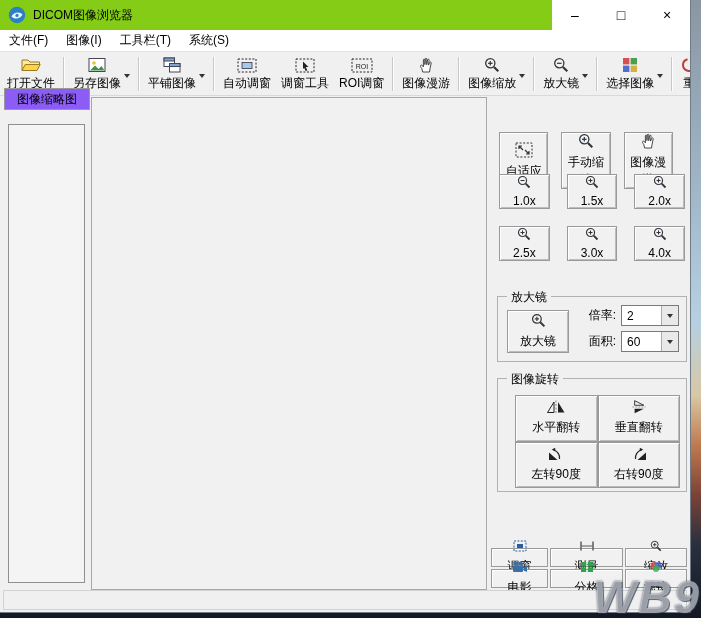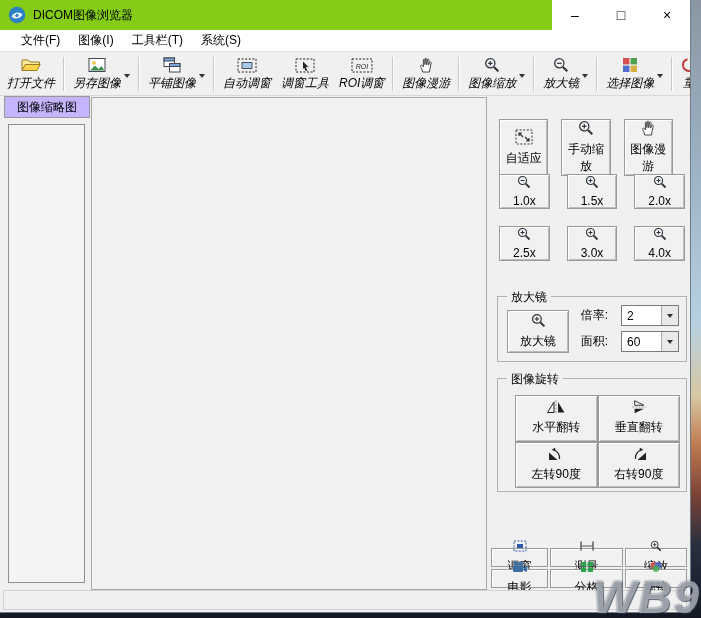--- a/index.html
+++ b/index.html
@@ -11,52 +11,52 @@
     border-right:1px solid #6f7b85; border-bottom:1px solid #6f7b85; overflow:hidden; z-index:1; }
 
   
   .titlebar { position:absolute; left:0; top:0; width:100%; height:30px; background:#84cc16; display:flex; align-items:center; }
   .app-icon { margin-left:8px; display:flex; }
   .title { margin-left:7px; }
   .win-controls { margin-left:auto; display:flex; height:100%; }
   .win-btn { width:46px; display:flex; align-items:center; justify-content:center; font-size:14px; background:#fff; border:none; }
 
   
-  .menubar { position:absolute; top:30px; left:0; width:100%; height:22px; background:#fff; border-bottom:1px solid #e3e3e3; display:flex; align-items:center; padding-left:12px; }
+  .menubar { position:absolute; top:30px; left:0; width:100%; height:22px; background:#fff; border-bottom:1px solid #e3e3e3; display:flex; align-items:center; padding-left:0; }
   .menu-item { padding:2px 9px; }
 
   
   .toolbar { position:absolute; top:52px; left:0; width:100%; height:44px; background:#f0f0f0; border-bottom:1px solid #d9d9d9; display:flex; align-items:center; padding-left:2px; overflow:hidden; }
   .tb-item { flex:none; display:flex; align-items:center; padding:2px 5px; height:40px; }
-  .tb-main { display:flex; flex-direction:column; align-items:center; gap:2px;font-style:italic; }
+  .tb-main { display:flex; flex-direction:column; align-items:center; gap:2px; }
   .ticon { height:17px; display:flex; align-items:flex-end; }
   .tb-label { white-space:nowrap; }
   .tb-arrow { margin-left:3px; }
   .caret { display:inline-block; width:0; height:0; border-left:3.5px solid transparent; border-right:3.5px solid transparent; border-top:4px solid #333; }
   .tb-sep { flex:none; width:0; height:34px; border-left:1px solid #c8c8c8; border-right:1px solid #fdfdfd; margin:0 3px; }
 
   
-  .left-tab { position:absolute; left:4px; top:96px; width:86px; height:22px; border:1px solid #999; background:#c4b5fd; display:flex; align-items:center; justify-content:center; }
+  .left-tab { position:absolute; left:4px; top:88px; width:86px; height:22px; border:1px solid #999; background:#8b5cf6; display:flex; align-items:center; justify-content:center; }
   .thumb-list { position:absolute; left:8px; top:124px; width:77px; height:459px; border:1px solid #8f8f8f; background:#f4f4f4; }
 
   
   .canvas { position:absolute; left:91px; top:97px; width:396px; height:493px; border:1px solid #a8a8a8; background:#f1f1f1; }
 
   
   button { font-family:inherit; cursor:default; }
   .btn3d { background:#f1f1f1; border:1px solid #9a9a9a; box-shadow:inset 1px 1px 0 #fff, inset -1px -1px 0 #bcbcbc; display:flex; flex-direction:column; align-items:center; justify-content:center; gap:2px; font-size:12px; }
-  .view-btns { position:absolute; left:499px; top:119px; width:174px; height:53px; display:grid; grid-template-columns:1fr 1fr 1fr; gap:13px; }
+  .view-btns { position:absolute; left:499px; top:132px; width:174px; height:53px; display:grid; grid-template-columns:1fr 1fr 1fr; gap:13px; }
   .zoom-grid { position:absolute; left:499px; top:174px; width:186px; height:76px; display:grid; grid-template-columns:1fr 1fr 1fr; grid-template-rows:1fr 1fr; gap:17px; }
 
   .group { position:absolute; border:1px solid #b2b2b2; }
   .group-title { position:absolute; top:-8px; left:9px; background:#f0f0f0; padding:0 4px; }
   .mag-group { left:497px; top:296px; width:190px; height:66px; }
   .mag-btn { position:absolute; left:9px; top:13px; width:62px; height:43px; }
   .mag-rows { position:absolute; right:7px; top:8px; display:flex; flex-direction:column; gap:5px; }
-  .mag-row { display:flex; align-items:center; gap:13px; height:21px; }
+  .mag-row { display:flex; align-items:center; gap:5px; height:21px; }
   .combo { width:58px; height:21px; background:#fff; border:1px solid #7a7a7a; display:flex; align-items:stretch; }
   .combo-value { flex:1; display:flex; align-items:center; padding-left:5px; }
   .combo-btn { width:17px; background:#e9e9e9; border-left:1px solid #ababab; display:flex; align-items:center; justify-content:center; }
 
   .rot-group { left:497px; top:378px; width:190px; height:114px; }
   .rot-grid { position:absolute; left:17px; top:16px; width:165px; height:93px; display:grid; grid-template-columns:1fr 1fr; grid-template-rows:1fr 1fr; }
 
   
   .toggles { position:absolute; left:491px; top:548px; width:196px; height:41px; display:grid; grid-template-columns:57px 73px 62px; grid-template-rows:19px 19px; gap:2px; }
   .toggle { display:flex; flex-direction:column; align-items:center; justify-content:center; gap:3px; background:#f1f1f1; border:1px solid #9a9a9a; box-shadow:inset 1px 1px 0 #fff; font-size:12px; padding:0; }

